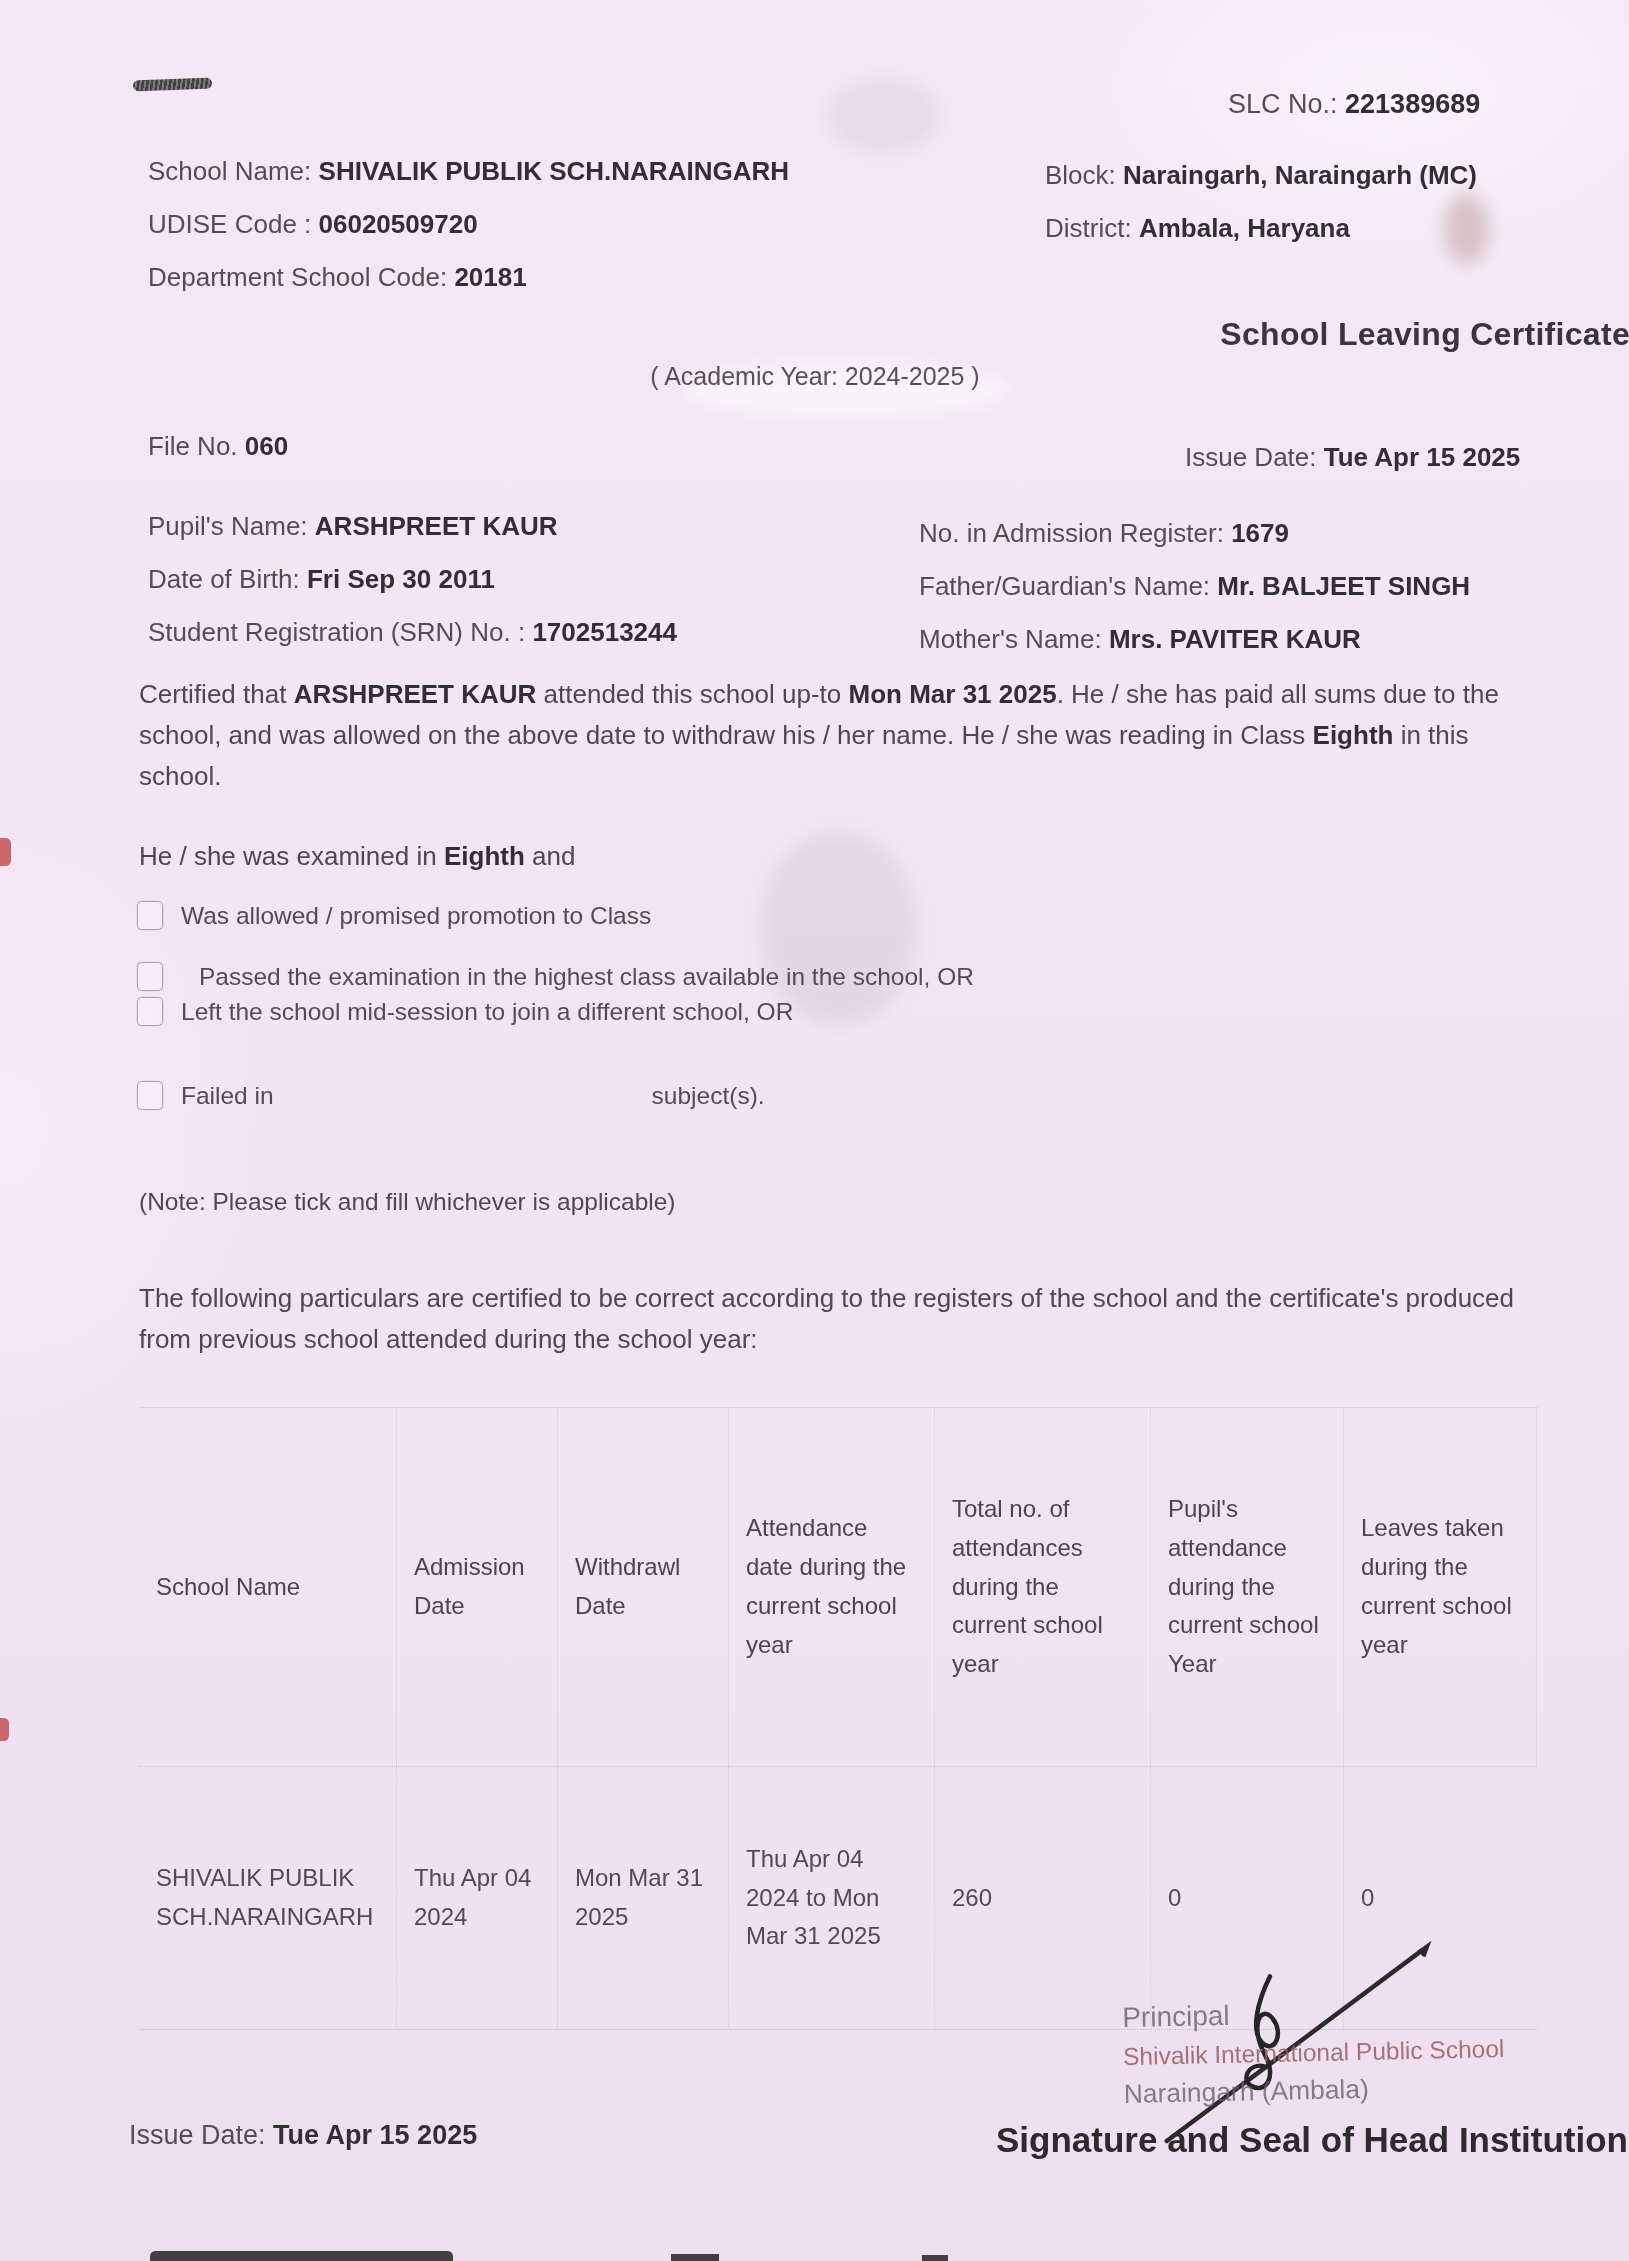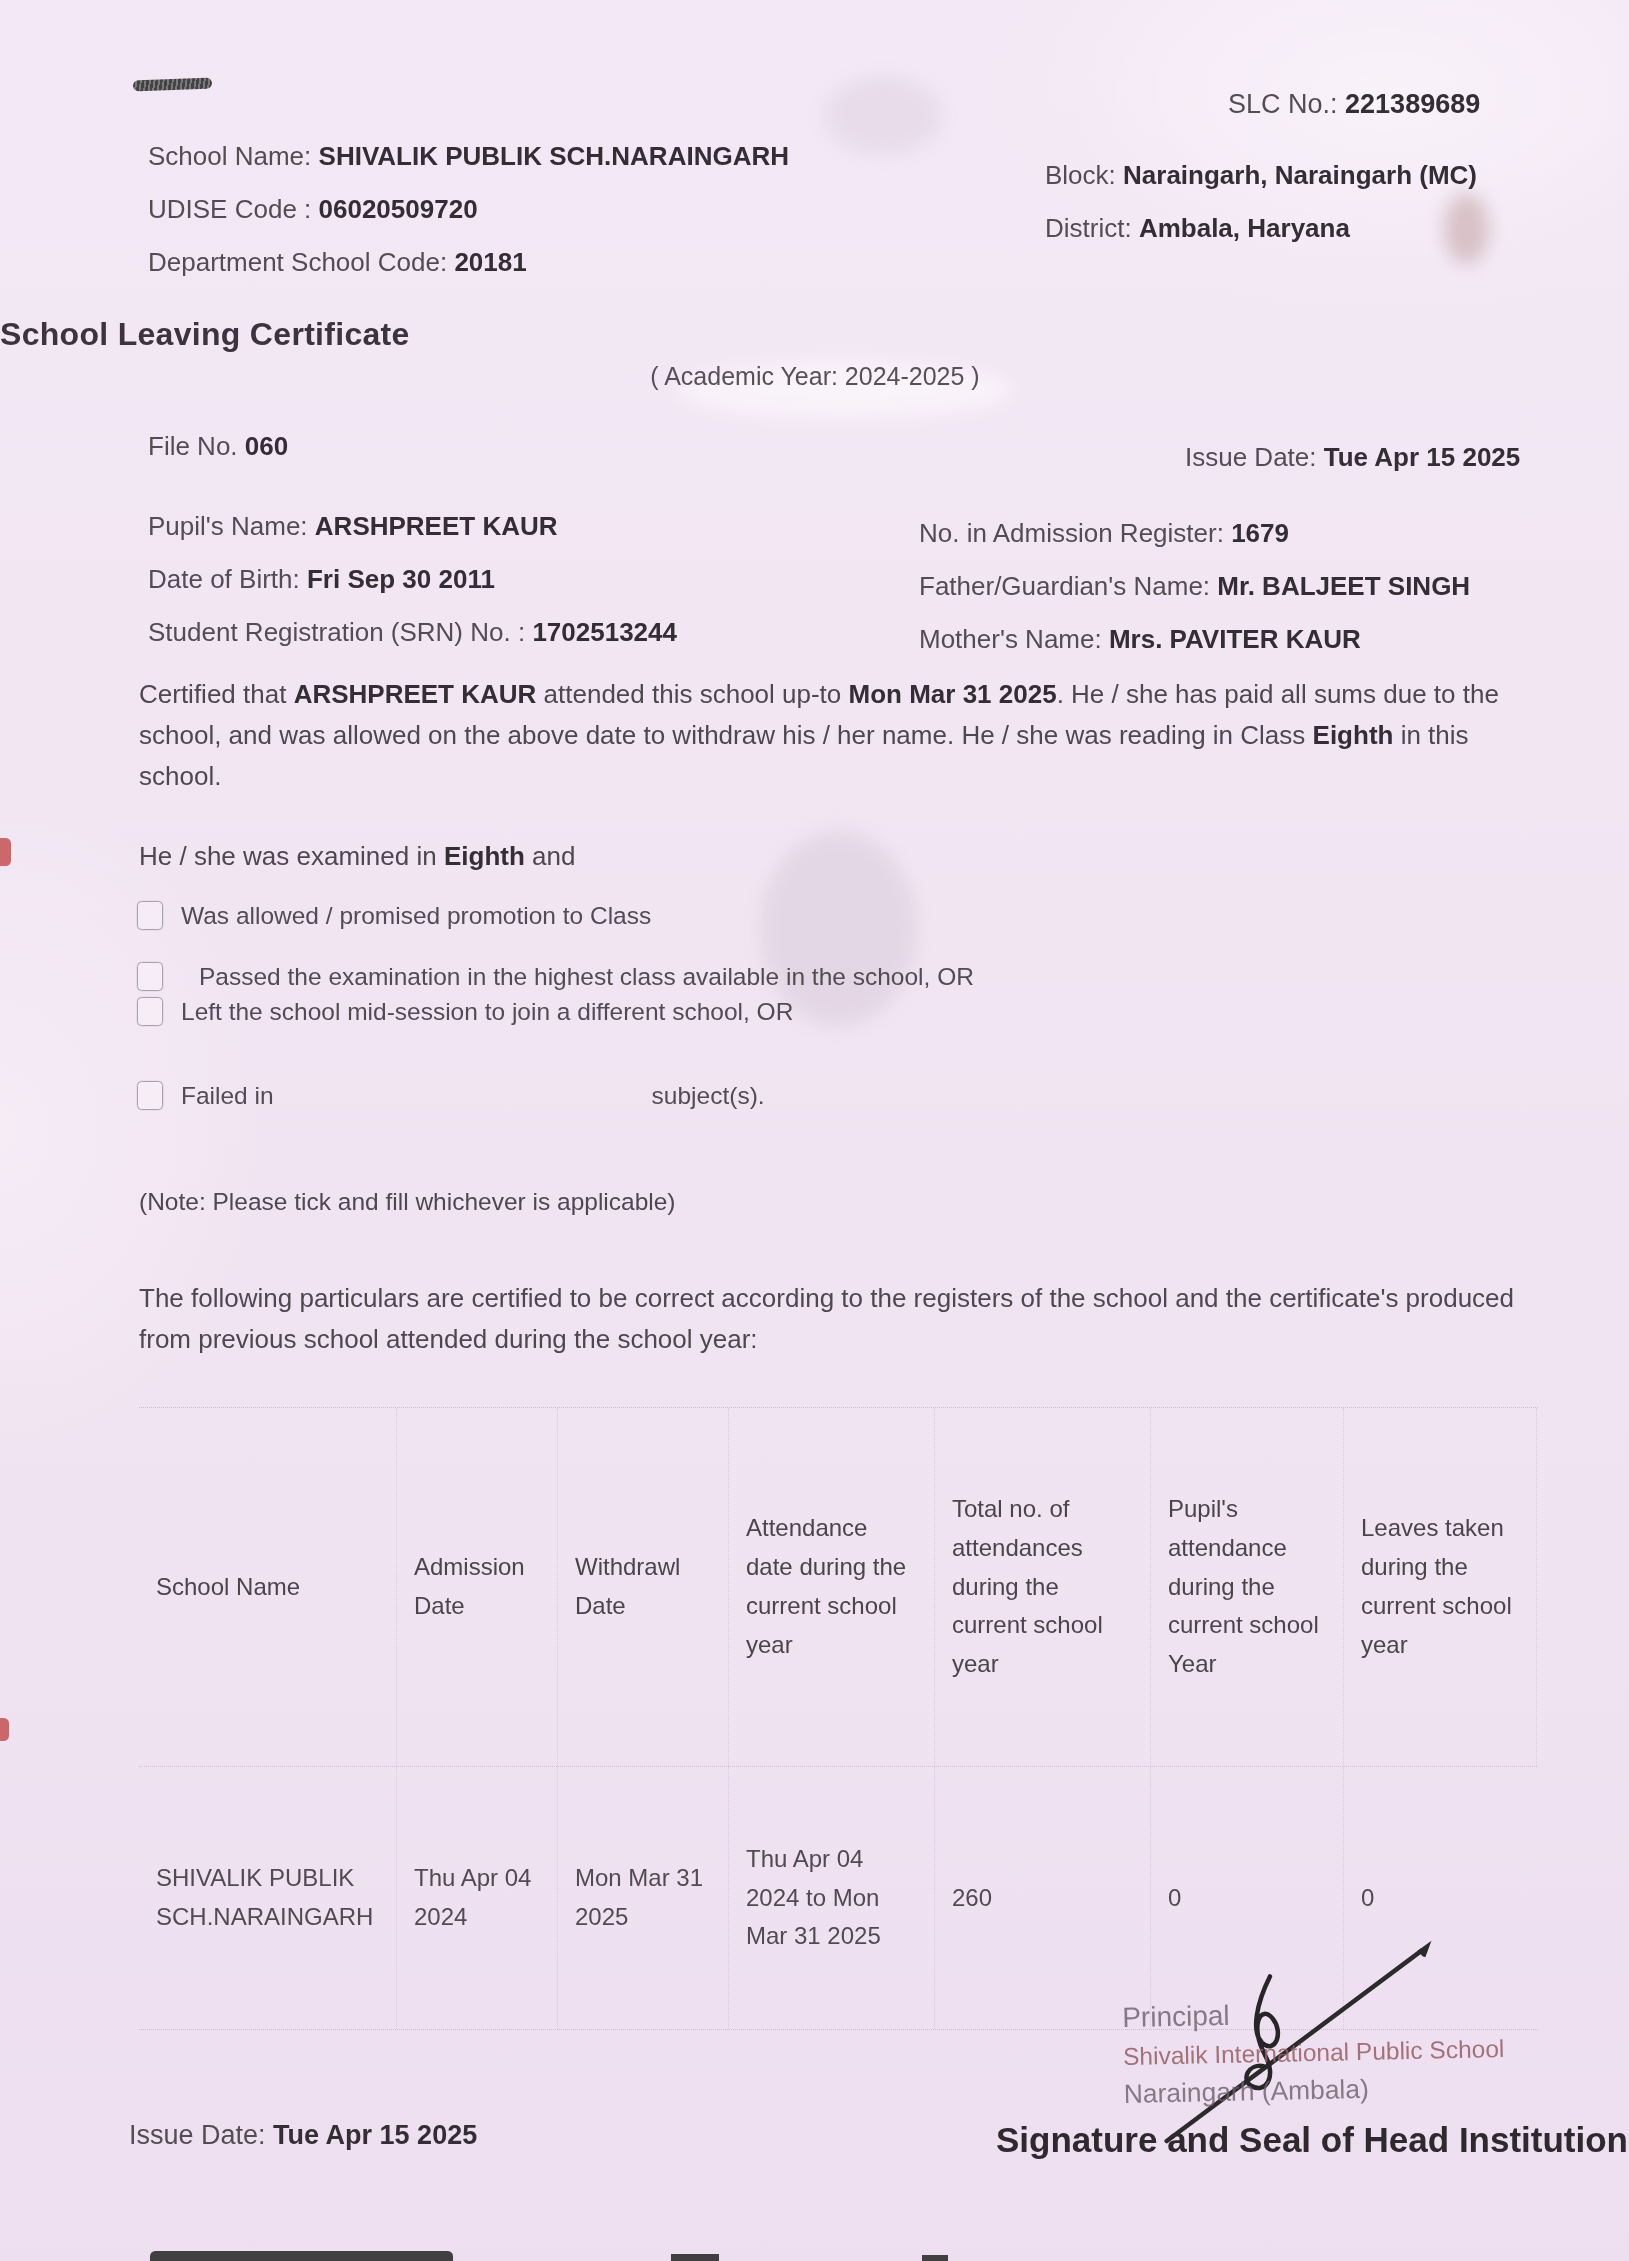--- a/index.html
+++ b/index.html
@@ -15,21 +15,21 @@
     color:#4e484e;
     overflow:hidden;
   }
   .abs{position:absolute;}
   .lbl{font-weight:400;color:#534d53;text-align:right;}
   .val{font-weight:700;color:#322e33;}
   .line{white-space:nowrap;}
   .fs40{font-size:26px;}
   .fs42{font-size:27px;}
 
-  .doc-title{width:100%;text-align:left;font-size:32px;font-weight:700;color:#3a353c;letter-spacing:0.3px;}
+  .doc-title{width:100%;text-align:right;font-size:32px;font-weight:700;color:#3a353c;letter-spacing:0.3px;}
   .doc-subtitle{width:100%;text-align:center;font-size:25px;color:#575157;}
 
   .stack > .line{margin-bottom:22px;}
 
   .para{font-size:26px;line-height:1.58;color:#4e484e;}
 
   .chkrow{display:flex;align-items:center;gap:18px;font-size:24.5px;color:#524c52;}
   .chkbox{
     width:24px;height:27px;flex:0 0 auto;
     border:1.9px solid #aaa2aa;border-radius:4.5px;
@@ -87,21 +87,21 @@
   <div class="abs smudge" style="left:677px;top:361px;width:335px;height:58px;background:rgba(255,255,255,.5);"></div>
   <div class="abs botstrip" style="left:150px;bottom:0;width:303px;height:9.7px;border-radius:5.2px 5.2px 0 0;"></div>
   <div class="abs botstrip" style="left:671px;bottom:0;width:48px;height:7px;"></div>
   <div class="abs botstrip" style="left:922px;bottom:0;width:26px;height:5.8px;"></div>
 
   <div class="abs line fs42" style="left:1228px;top:89px;">
     <span class="lbl">SLC No.:</span>
     <span class="val">221389689</span>
   </div>
 
-  <div class="abs stack fs40" style="left:148px;top:141px;">
+  <div class="abs stack fs40" style="left:148px;top:156px;">
     <div class="line">
       <span class="lbl">School Name:</span>
       <span class="val">SHIVALIK PUBLIK SCH.NARAINGARH</span>
     </div>
     <div class="line">
       <span class="lbl">UDISE Code :</span>
       <span class="val">06020509720</span>
     </div>
     <div class="line">
       <span class="lbl">Department School Code:</span>

